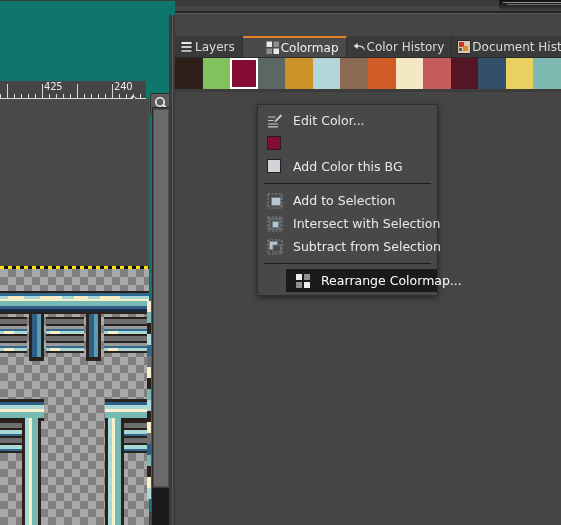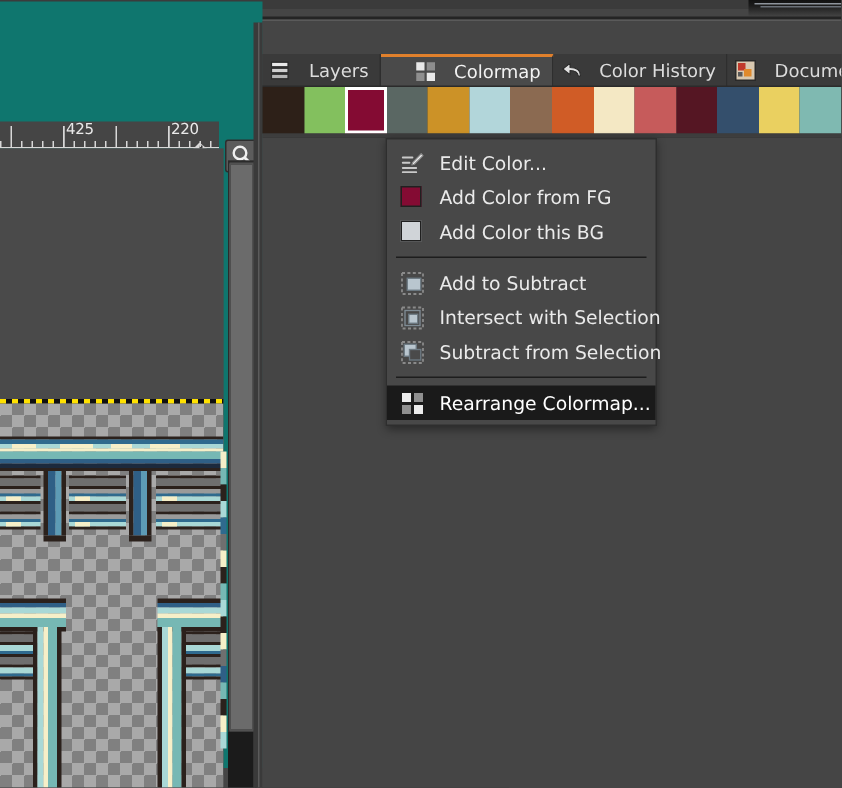--- a/index.html
+++ b/index.html
@@ -60,40 +60,40 @@
   .colstrip{position:absolute;left:147px;top:300px;width:4px;height:185px;}
 
   .rightgut{position:absolute;left:169px;top:14px;width:6px;height:511px;background:#3a3a3a;}
   .rightgut-l{position:absolute;left:172px;top:14px;width:1px;height:511px;background:#5b5b5b;}
 
   
   .dock{position:absolute;left:175px;top:14px;width:386px;height:511px;background:#454545;}
   .tabbar{position:absolute;left:0;top:22px;width:386px;height:22px;background:#3a3a3a;}
   .tabbar-under{position:absolute;left:0;top:43px;width:386px;height:1px;background:#2b2b2b;}
   .tabs{position:absolute;left:0;top:22px;height:22px;display:flex;align-items:stretch;}
-  .tab{display:flex;align-items:center;gap:12px;padding:0 7px 0 5px;
+  .tab{display:flex;align-items:center;gap:1px;padding:0 7px 0 5px;
      font-size:12px;color:#dcdcdc;background:#3a3a3a;
      border-right:1px solid #2e2e2e;white-space:nowrap;}
   .tab.active{background:#4a4a4a;border-top:2px solid #e0802c;color:#f2f2f2;padding-left:23px;}
   .tab .ico{width:14px;height:14px;display:block;flex:0 0 14px;}
 
   
   .swatches{position:absolute;left:0;top:44px;width:386px;height:31px;display:flex;background:#333;}
   .sw{height:31px;position:relative;}
   .sw.sel::after{content:"";position:absolute;inset:0;border:2px solid #ffffff;box-sizing:border-box;}
   .sw-edge{position:absolute;left:0;top:75px;width:386px;height:2px;background:#3d3d3d;}
   .panelbody{position:absolute;left:0;top:77px;width:386px;height:434px;background:#454545;}
   .panelbody .hr{position:absolute;left:0;top:0;width:386px;height:1px;background:#3a3a3a;}
 
   
-  .menu{position:absolute;left:257px;top:92px;width:179px;background:#484848;
+  .menu{position:absolute;left:257px;top:104px;width:179px;background:#484848;
      border:1px solid #2e2e2e;box-shadow:0 2px 6px rgba(0,0,0,.45);padding:4px 0 3px 0;}
   .mi{display:flex;align-items:center;height:23px;padding:0 8px 0 9px;gap:10px;
      font-size:12.5px;color:#eaeaea;white-space:nowrap;}
-  .mi.hl{background:#1a1a1a;color:#ffffff;}
+  .mi.hl{background:#1a1a1a;color:#ffffff;margin-left:28px;}
   .mi .mico{width:16px;height:16px;flex:0 0 16px;display:block;}
   .msep{height:1px;background:#1d1d1d;margin:5px 6px 5px 6px;}
   .mlbl{line-height:16px;}
 
   
   .chip{width:14px;height:14px;border:1px solid #202020;box-sizing:border-box;}
 </style>
 </head>
 <body>
 
@@ -133,21 +133,21 @@
         <div class="tick min" style="left: 91px;"></div>
         <div class="tick min" style="left: 98px;"></div>
         <div class="tick min" style="left: 105px;"></div>
         <div class="tick maj" style="left: 112px;"></div>
         <div class="tick min" style="left: 119px;"></div>
         <div class="tick min" style="left: 126px;"></div>
         <div class="tick min" style="left: 133px;"></div>
         <div class="tick min" style="left: 140px;"></div>
         <div class="rlabel" style="left: 44px;">425</div>
         <div class="tick maj" style="left: 42px;"></div>
-        <div class="rlabel" style="left: 114px;">220</div>
+        <div class="rlabel" style="left: 114px;">240</div>
         <div class="tick maj" style="left: 112px;"></div>
       </div>
 
     <div class="zoombtn">
       <span>
         <svg width="14" height="14" viewBox="0 0 14 14">
           <circle cx="6" cy="6" r="4.2" fill="none" stroke="#f0f0f0" stroke-width="1.6"></circle>
           <line x1="9" y1="9" x2="12.5" y2="12.5" stroke="#f0f0f0" stroke-width="2"></line>
         </svg>
       </span>
@@ -371,35 +371,34 @@
           <line x1="1.5" y1="13.8" x2="10.5" y2="13.8"></line>
         </g>
         <path d="M13.8 1.5 L15 2.7 L9.2 8.5 L7.6 9 L8.1 7.4 Z" fill="#ededed" stroke="#8c8c8c" stroke-width="0.8" stroke-linejoin="round"></path>
       </svg></span>
         <span class="mlbl">Edit Color...</span>
       </div>
       <div class="mi">
         <span class="mico">
           <span class="chip" style="display:block;background:#840b33"></span>
         </span>
-        <span class="mlbl">Add Color from FG</span>
       </div>
       <div class="mi">
         <span class="mico">
           <span class="chip" style="display:block;background:#d0d4d8"></span>
         </span>
         <span class="mlbl">Add Color this BG</span>
       </div>
       <div class="msep"></div>
       <div class="mi">
         <span class="mico"><svg width="16" height="16" viewBox="0 0 16 16">
         <rect x="1" y="1" width="14" height="14" fill="none" stroke="#8a8a8a" stroke-width="1.2" stroke-dasharray="2 1.6"></rect>
         <rect x="4.5" y="4.5" width="9" height="8" fill="#b9c6cf" stroke="#6d7a83" stroke-width="0.9"></rect>
       </svg></span>
-        <span class="mlbl">Add to Subtract</span>
+        <span class="mlbl">Add to Selection</span>
       </div>
       <div class="mi">
         <span class="mico"><svg width="16" height="16" viewBox="0 0 16 16">
         <rect x="1" y="1" width="14" height="14" fill="none" stroke="#8a8a8a" stroke-width="1.2" stroke-dasharray="2 1.6"></rect>
         <rect x="3" y="3" width="10" height="10" fill="none" stroke="#7e8b94" stroke-width="0.9"></rect>
         <rect x="5.5" y="5.5" width="6" height="6" fill="#b9c6cf" stroke="#6d7a83" stroke-width="0.9"></rect>
       </svg></span>
         <span class="mlbl">Intersect with Selection</span>
       </div>
       <div class="mi">

